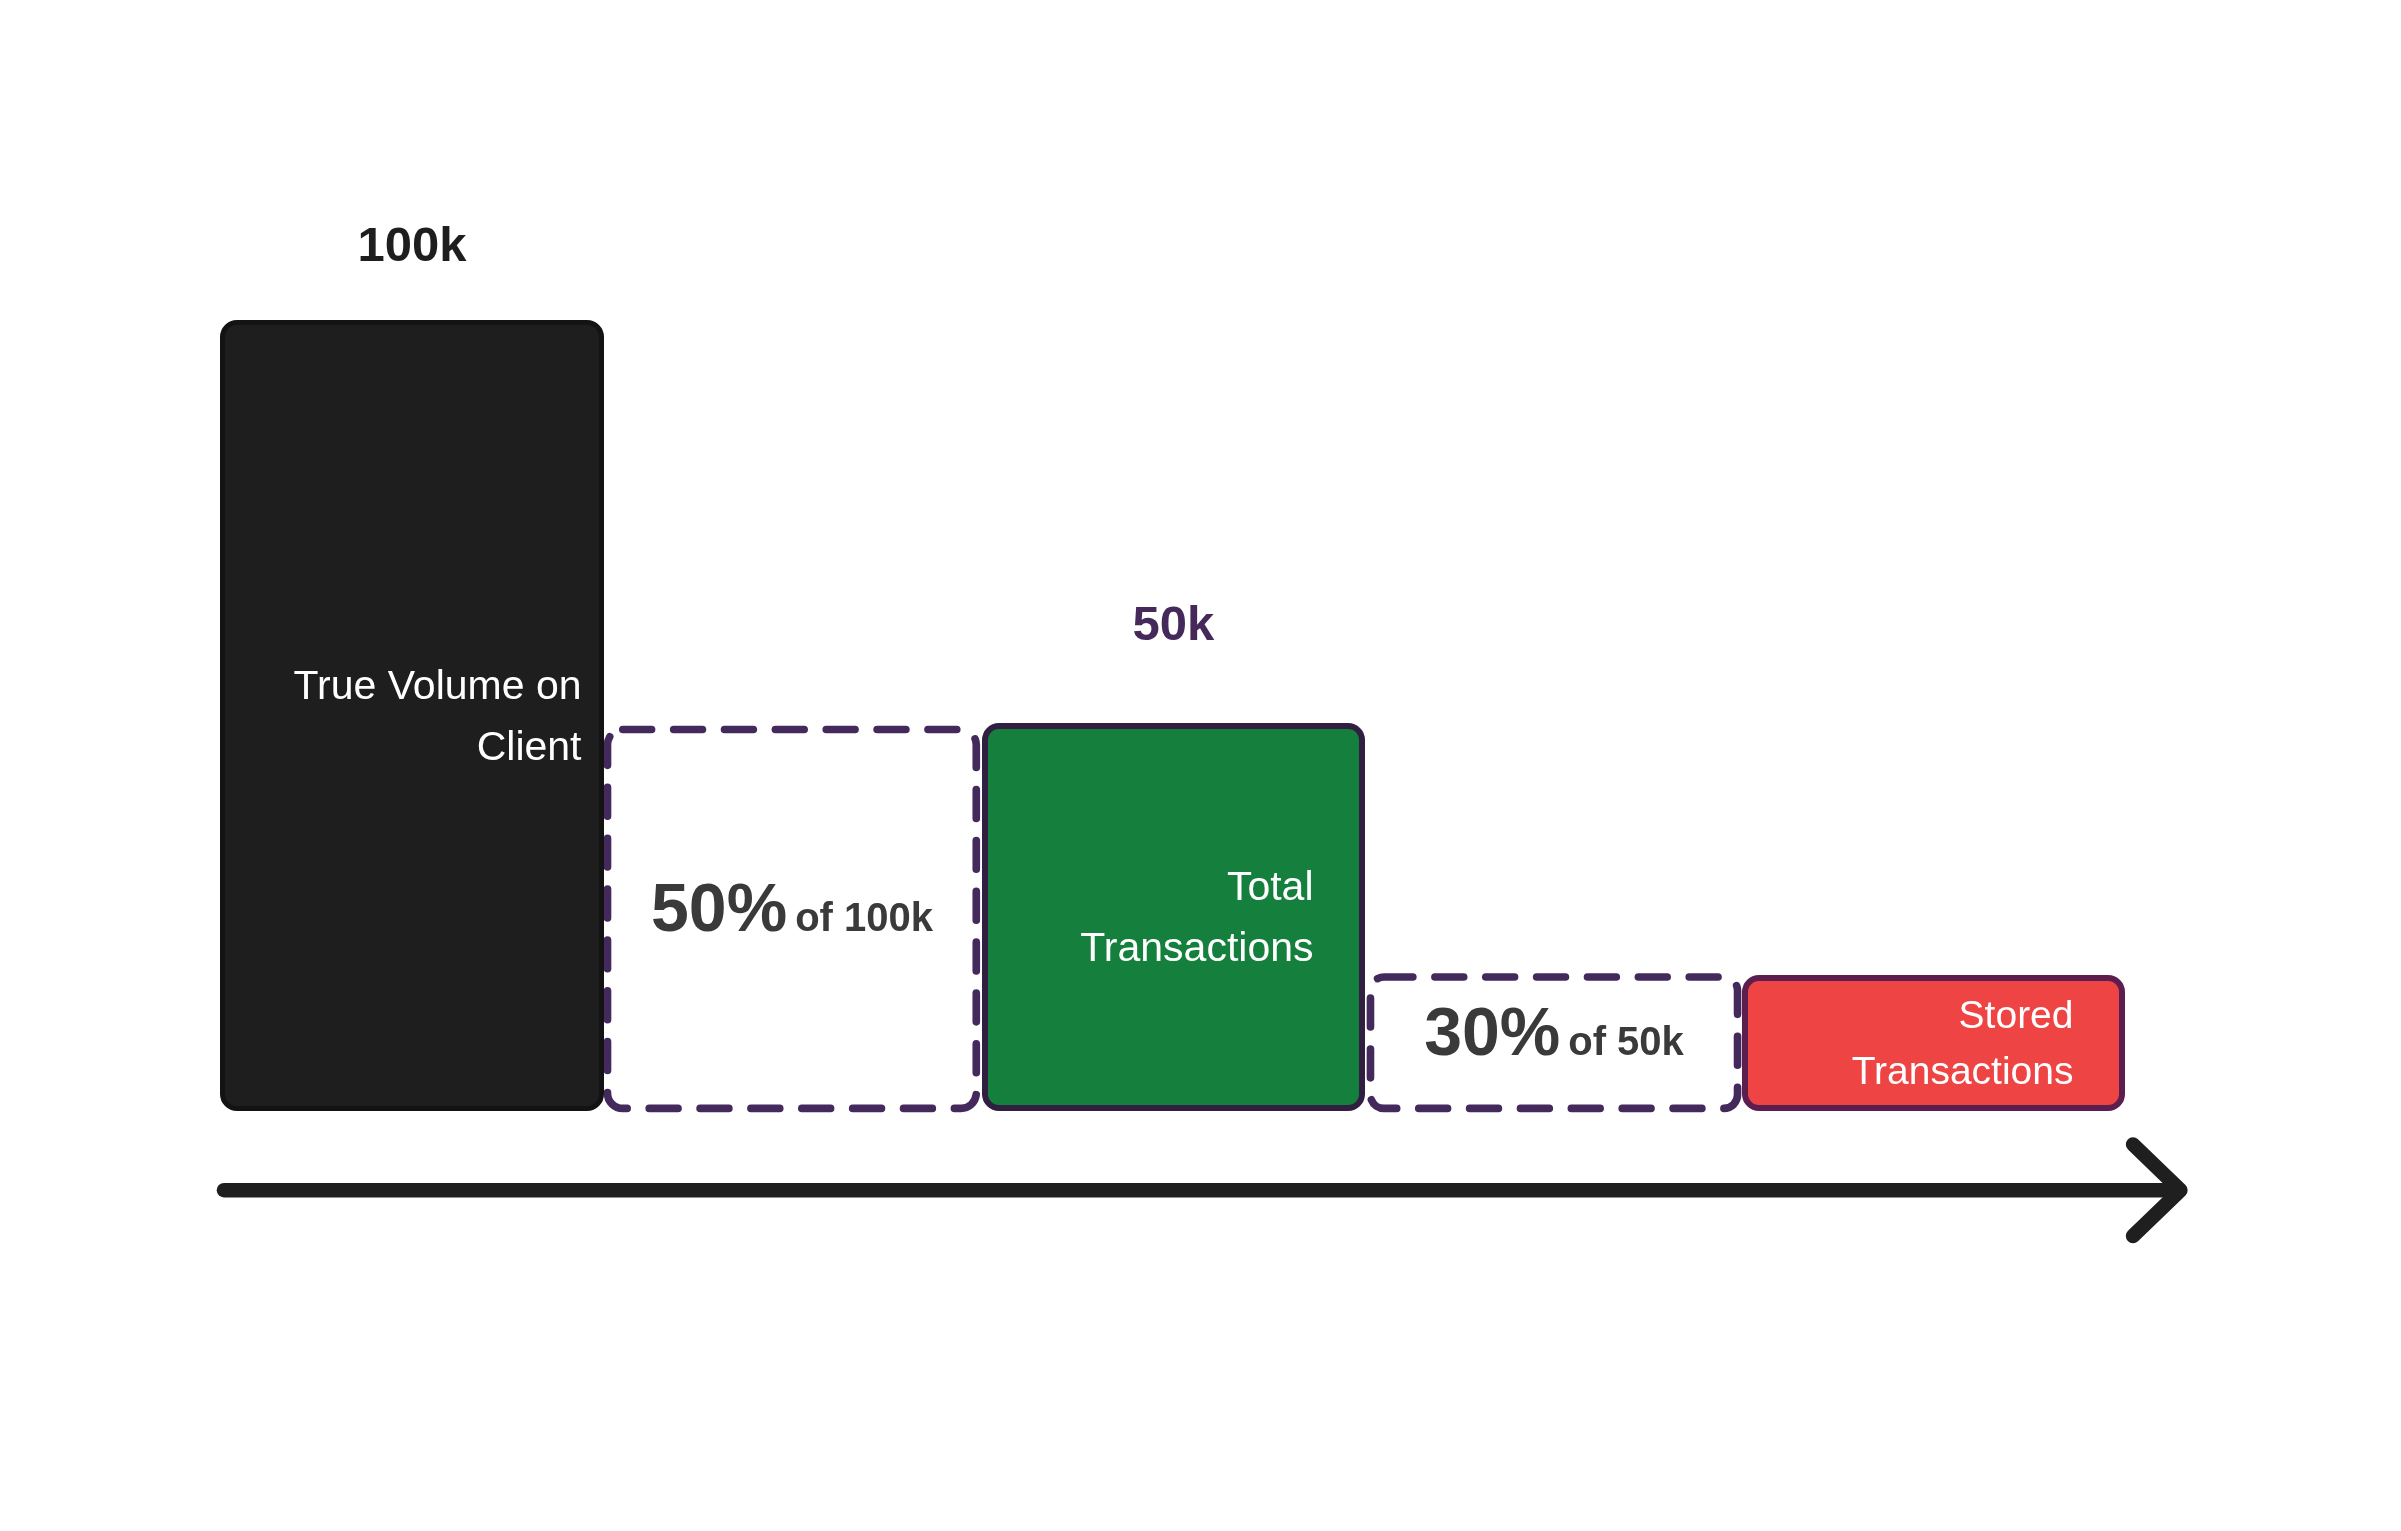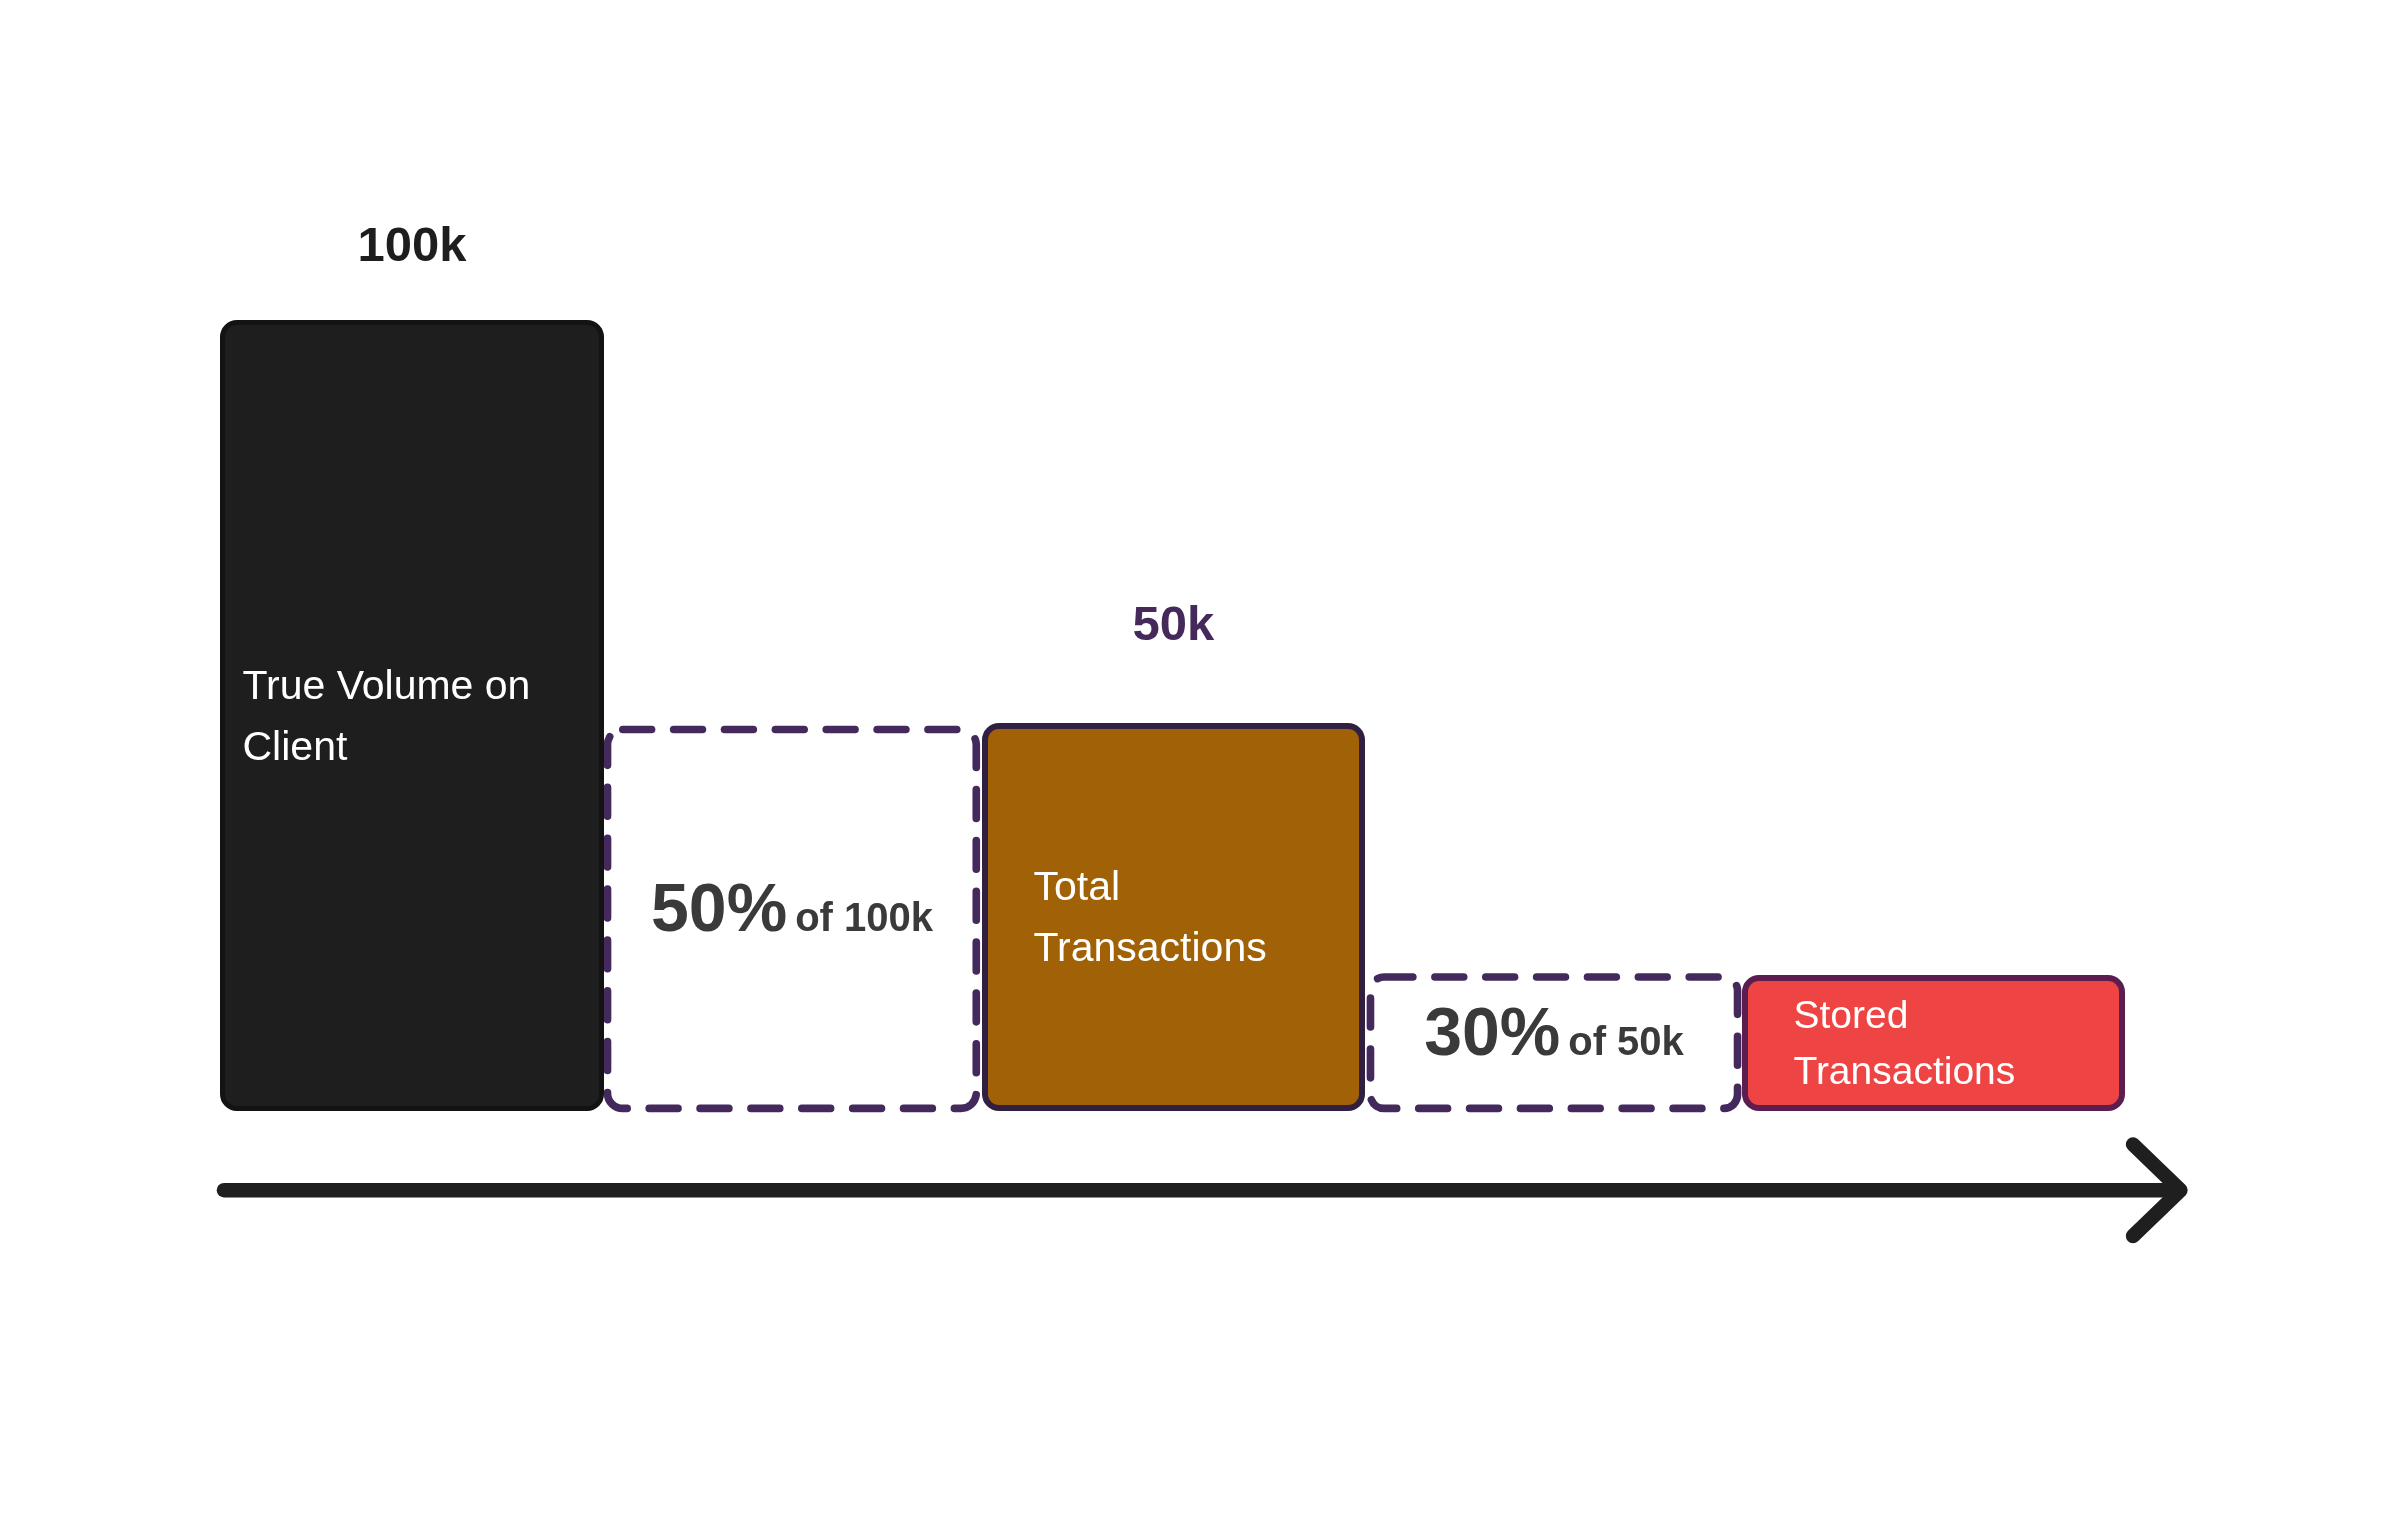--- a/index.html
+++ b/index.html
@@ -21,31 +21,31 @@
     top: 0;
     width: 2401px;
     height: 1531px;
   }
   .bar {
     position: absolute;
     box-sizing: border-box;
     display: flex;
     align-items: center;
     justify-content: center;
-    text-align: left;
+    text-align: right;
     border-radius: 17px;
   }
   .bar-black {
     left: 220px; top: 320px; width: 384px; height: 791px;
     background: #1e1e1e;
     border: 5.1px solid #131313;
   }
   .bar-purple {
     left: 982px; top: 723px; width: 383px; height: 388px;
-    background: #a16207;
+    background: #15803d;
     border: 6.8px solid #301f40;
   }
   .bar-magenta {
     left: 1742px; top: 975px; width: 383px; height: 136px;
     background: #ef4444;
     border: 6.8px solid #5c1d4f;
   }
   .bar-label {
     color: #ffffff;
     font-size: 41px;

